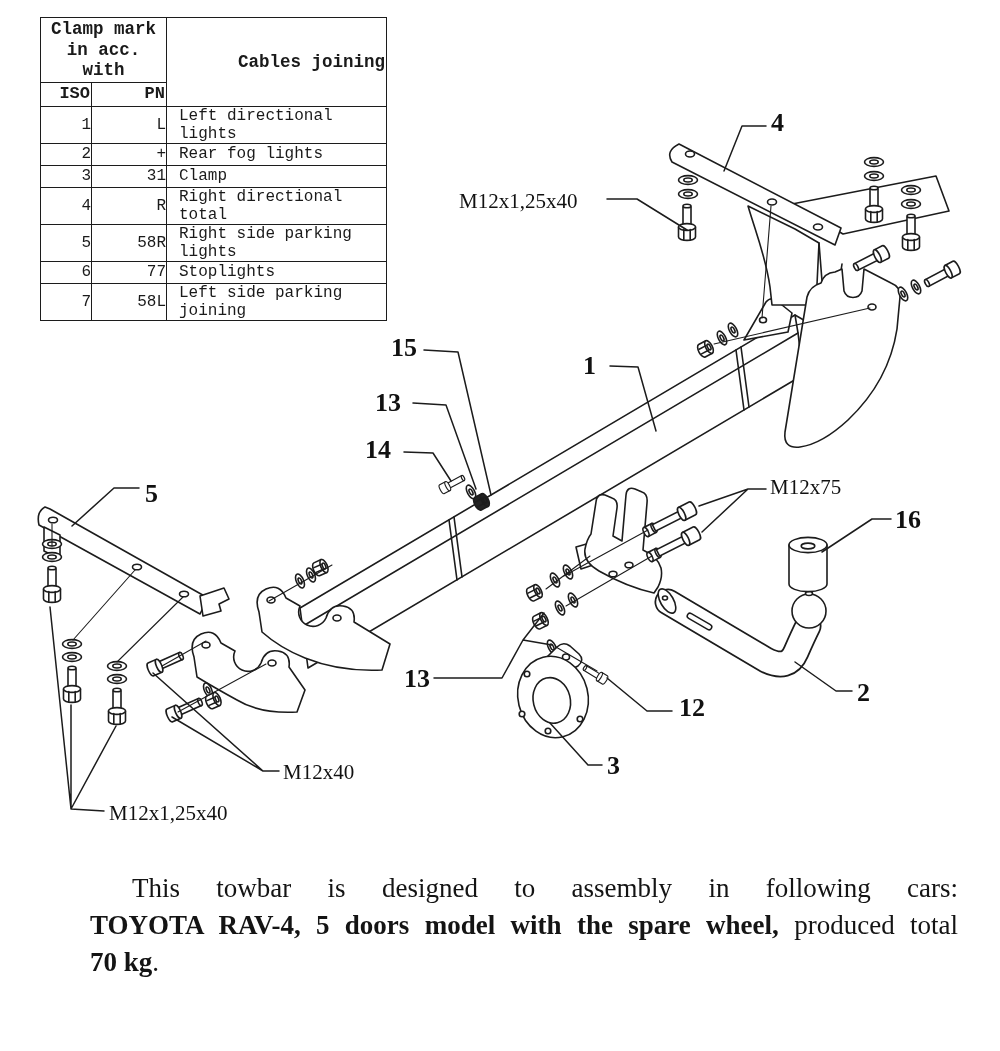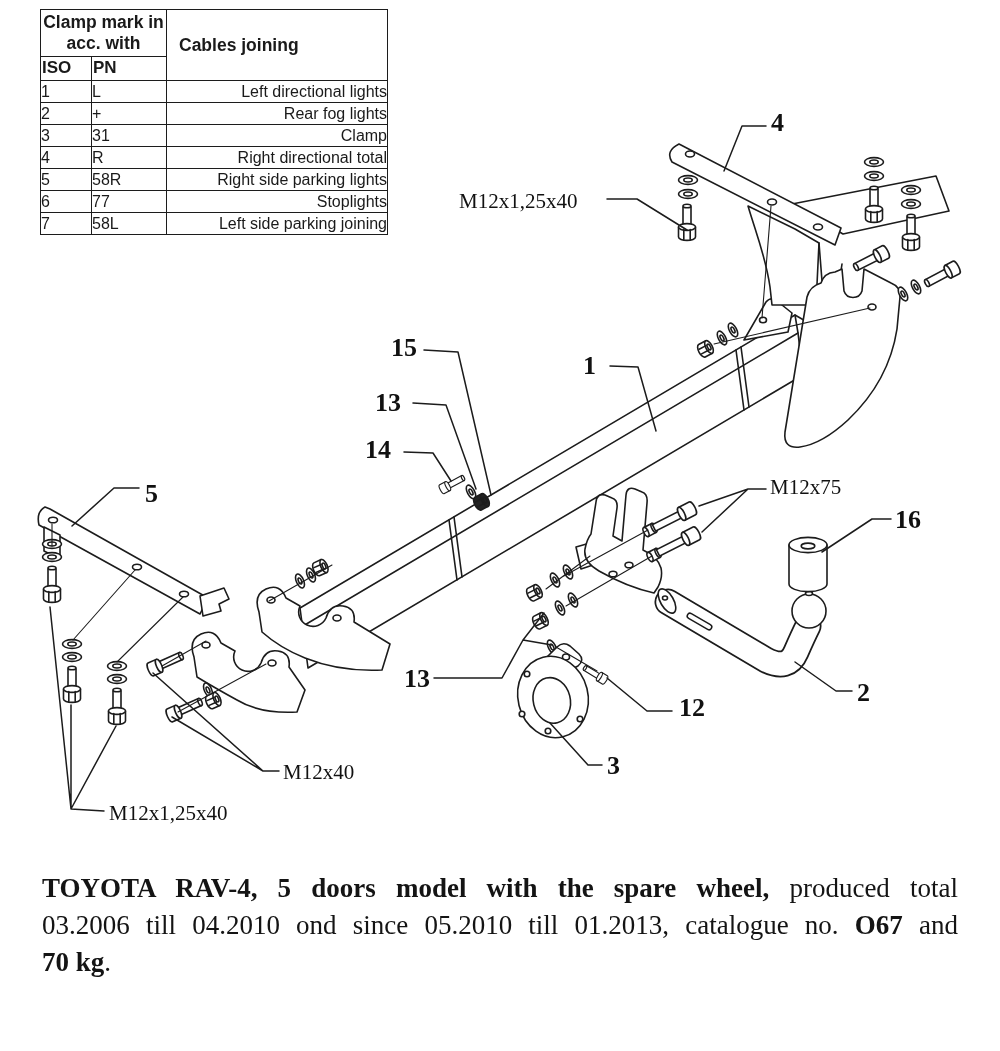--- a/index.html
+++ b/index.html
@@ -1,38 +1,38 @@
 <!DOCTYPE html>
 <html><head>
 <meta charset="utf-8">
 <style>
   html,body{margin:0;padding:0;background:#e8e8e8;}
   .page{position:relative;width:1000px;height:1051px;background:#ffffff;overflow:hidden;
         font-family:"Liberation Serif",serif;color:#111;}
   svg{position:absolute;left:0;top:0;}
   
-  .clamp-table{position:absolute;left:40px;top:9px;border-collapse:collapse;
-               font-family:Liberation Sans, sans-serif;}
+  .clamp-table{position:absolute;left:40px;top:17px;border-collapse:collapse;
+               font-family:Liberation Mono, monospace;}
   .clamp-table th,.clamp-table td{border:1.7px solid #1c1c1c;color:#1a1a1a;}
   .clamp-table th{font-weight:bold;font-size:17.5px;text-align:center;line-height:1.18;}
   .clamp-table td{font-size:16px;height:21px;padding:0;}
-  .clamp-table .c-iso{width:48px;text-align:left;}
-  .clamp-table .c-pn{width:72px;text-align:left;margin-top:11px;}
-  .clamp-table .c-cab{width:207px;text-align:right;padding-left:2px;}
+  .clamp-table .c-iso{width:48px;text-align:right;}
+  .clamp-table .c-pn{width:72px;text-align:right;margin-top:11px;}
+  .clamp-table .c-cab{width:207px;text-align:left;padding-left:12px;}
   .clamp-table .hg{height:44px;}
   .clamp-table .hrow th{height:21px;font-size:17px;}
   
   .num{font-family:"Liberation Serif",serif;font-size:26px;font-weight:bold;fill:#111;}
   .fas{font-family:"Liberation Serif",serif;font-size:21px;fill:#111;}
   
   .para{position:absolute;left:42px;top:870px;width:916px;font-size:27px;line-height:37px;color:#141414;}
   .para .ln{text-align:justify;text-align-last:justify;}
   .para .ln.first{text-indent:90px;}
   .para .ln.last{text-align-last:left;}
-  .b{font-weight:bold;}
+  .b{font-weight:bold;margin-left:48px;}
 </style>
 </head>
 <body>
 
 <div class="page">
 
   <svg width="1000" height="860" viewBox="0 0 1000 860">
     <defs>
       <g id="washer">
         <ellipse rx="9.5" ry="4.4"></ellipse>
@@ -299,21 +299,21 @@
       <text class="num" x="607" y="774">3</text>
       <text class="fas" x="283" y="779">M12x40</text>
       <text class="fas" x="109" y="820">M12x1,25x40</text>
     </g>
   </svg>
 
   <table class="clamp-table">
     <tbody>
         <tr>
       <th class="hg" colspan="2">Clamp mark in acc. with</th>
-      <th rowspan="2" class="c-cab" style="text-align:left;padding-left:12px;">Cables joining</th>
+      <th rowspan="2" class="c-cab" style="text-align:right;padding-left:0;">Cables joining</th>
     </tr>
     <tr class="hrow">
       <th class="c-iso">ISO</th>
       <th class="c-pn">PN</th>
     </tr>
     <tr>
       <td class="c-iso">1</td>
       <td class="c-pn">L</td>
       <td class="c-cab">Left directional lights</td>
     </tr>
@@ -344,18 +344,18 @@
     </tr>
     <tr>
       <td class="c-iso">7</td>
       <td class="c-pn">58L</td>
       <td class="c-cab">Left side parking joining</td>
     </tr>
   </tbody>
     </table>
 
   <div class="para">
+    <div class="ln first"><span>This towbar is designed to assembly in following cars:</span></div>
     <div class="ln"><span class="b">TOYOTA RAV-4, 5 doors model with the spare wheel,</span><span> produced total</span></div>
-    <div class="ln"><span>03.2006 till 04.2010 ond since 05.2010 till 01.2013, catalogue no. </span><span class="b">O67</span><span> and</span></div>
     <div class="ln last"><span class="b">70 kg</span><span>.</span></div>
   </div>
 
 </div>
 
 </body></html>

